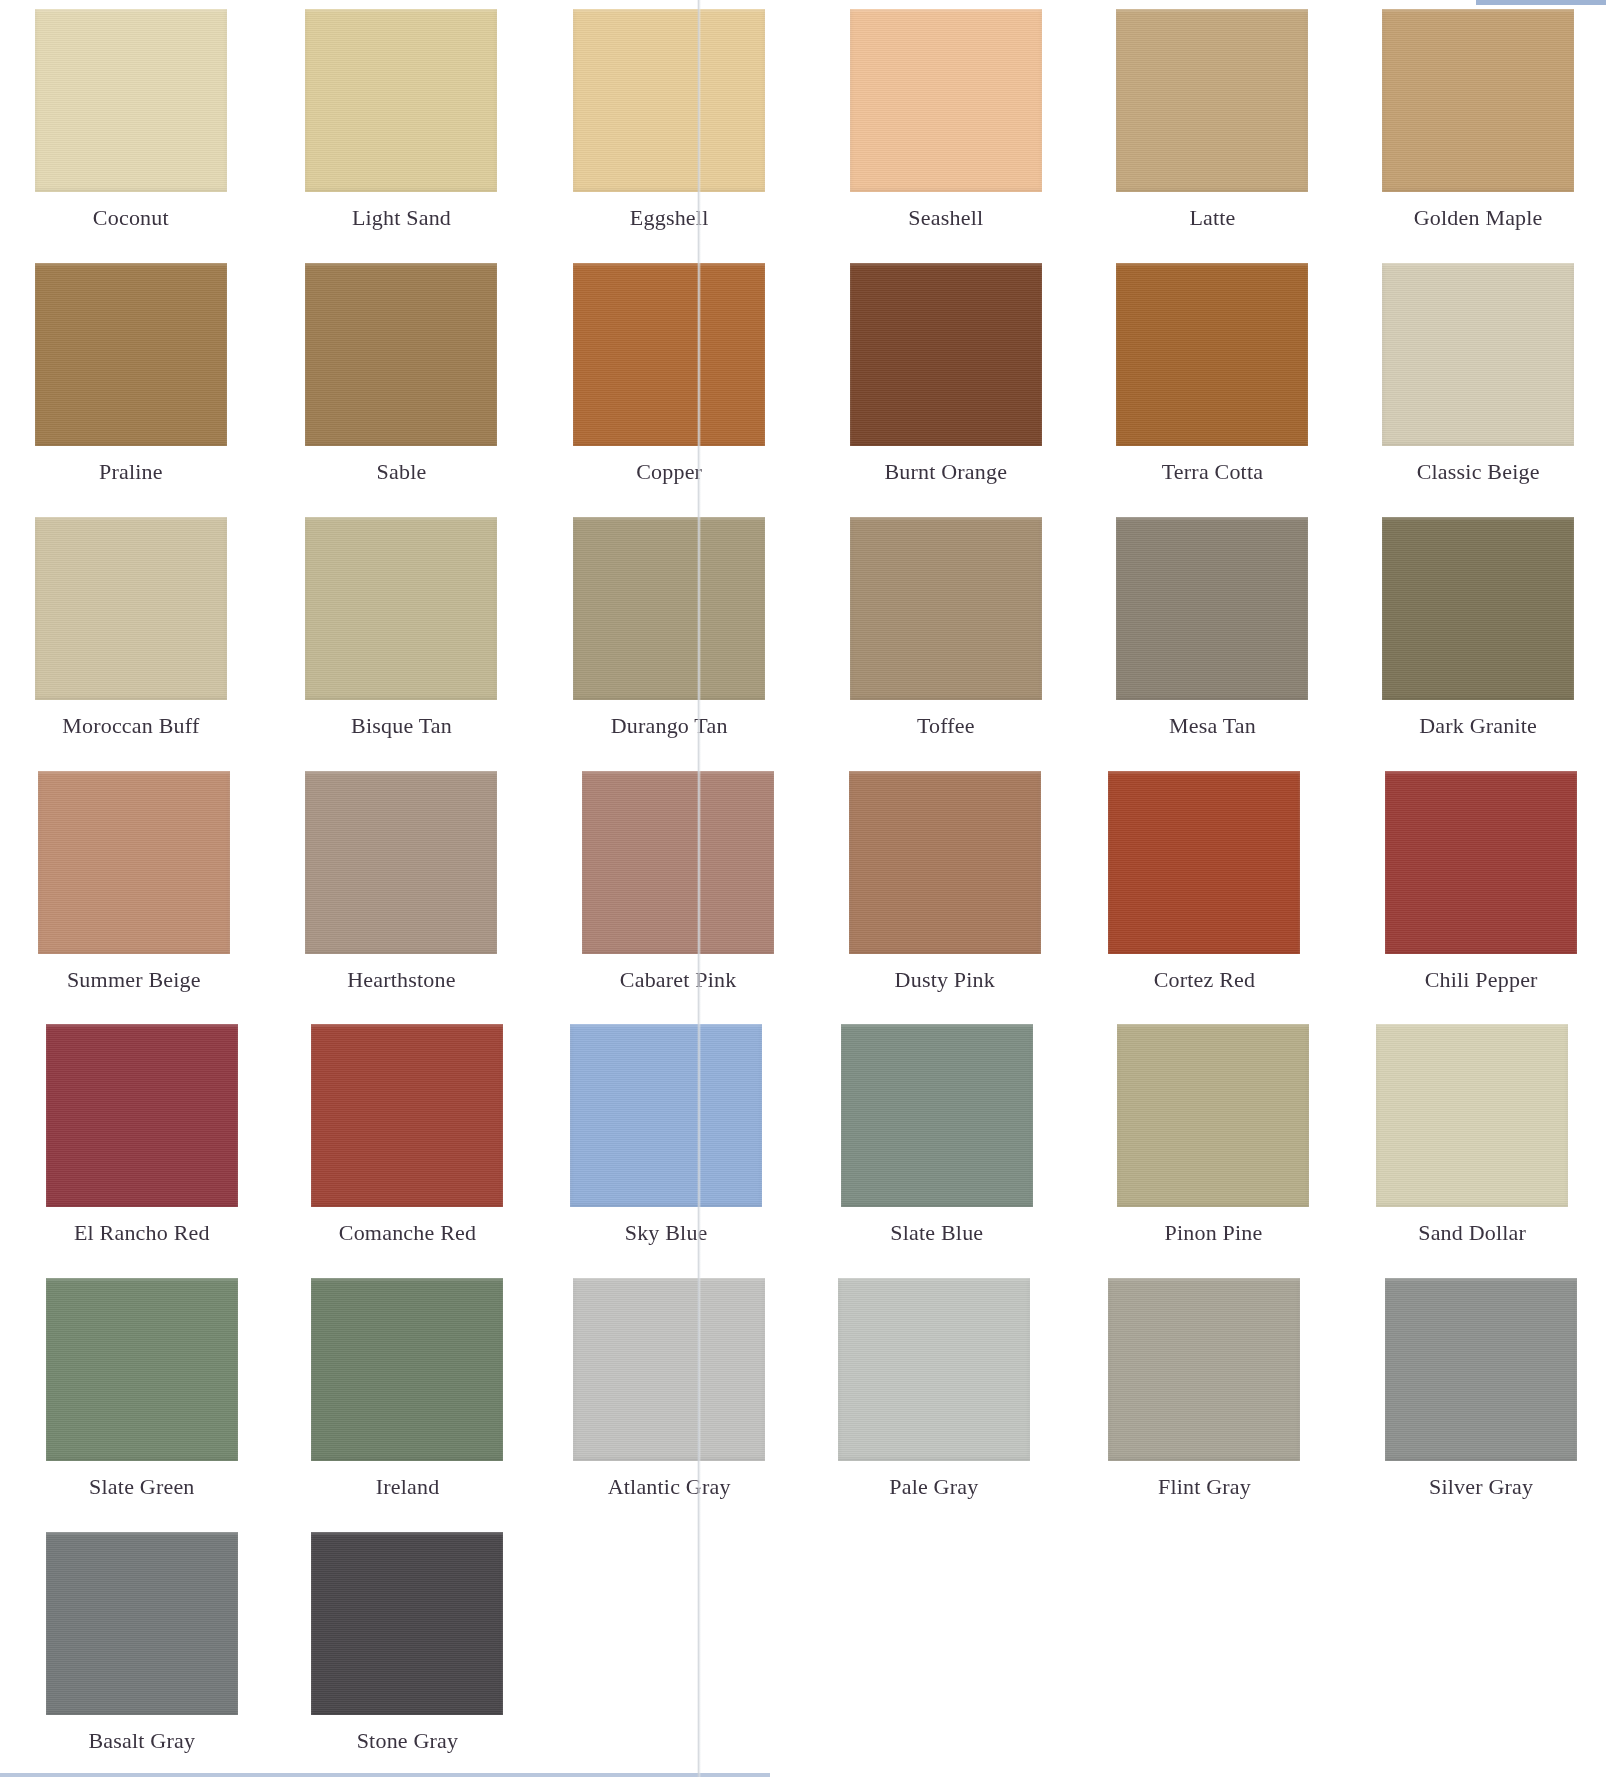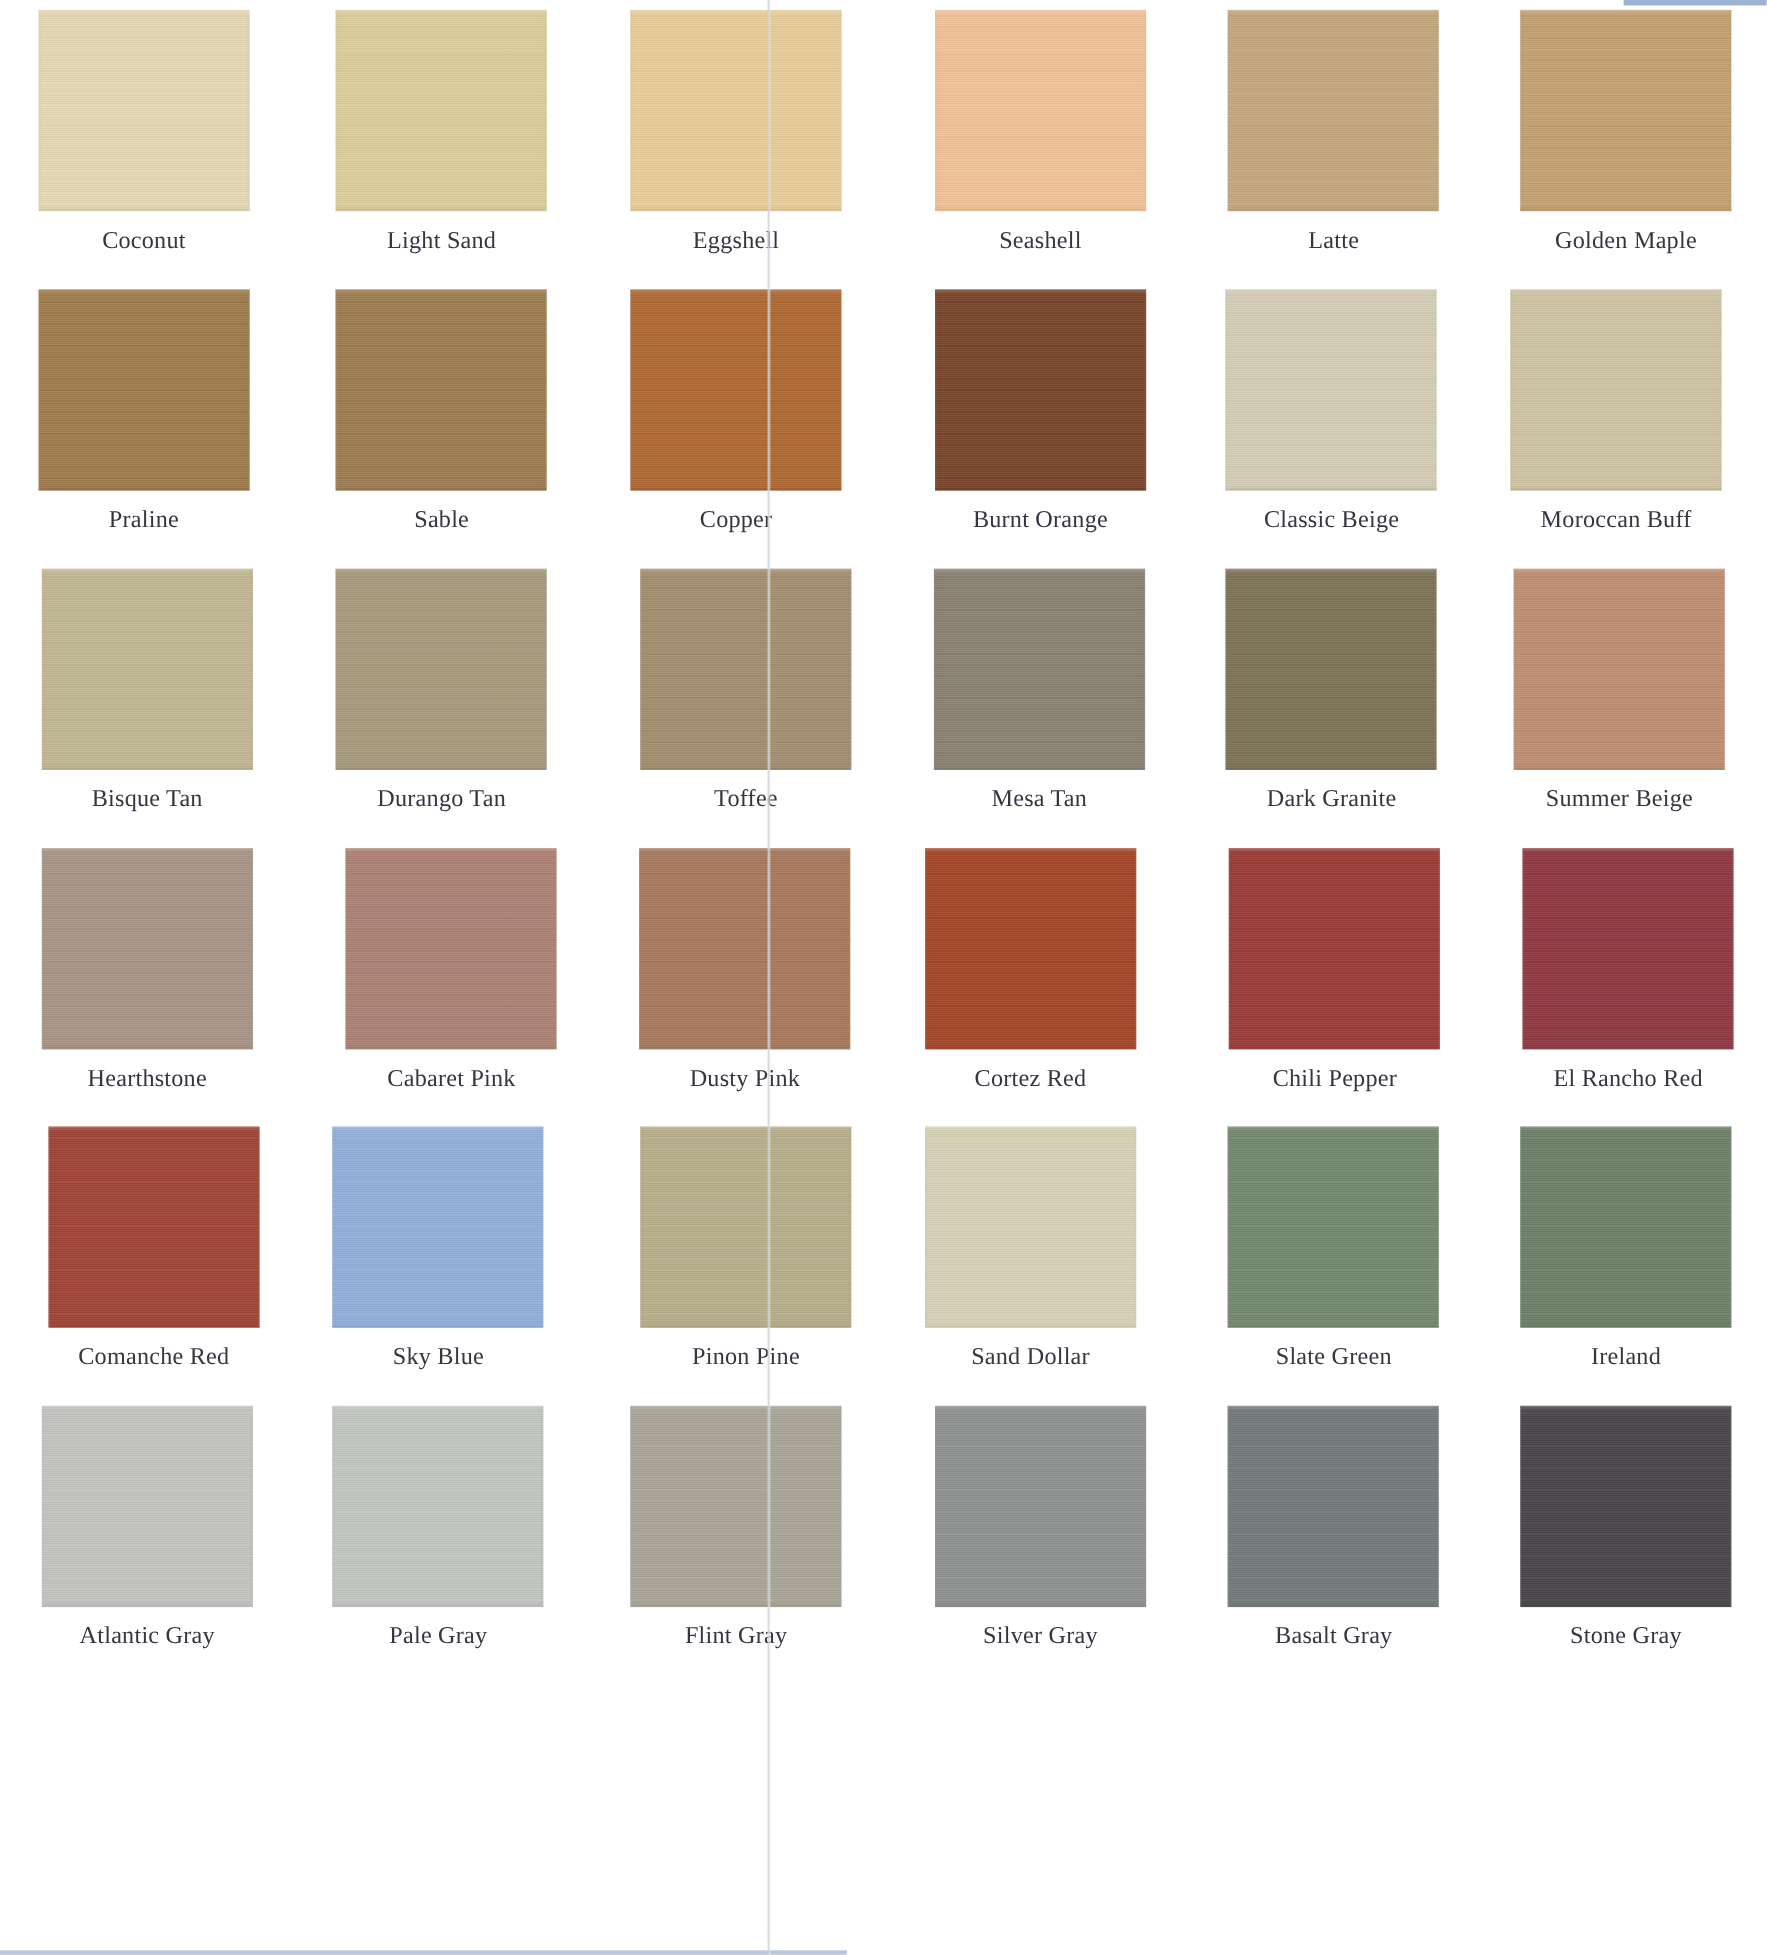--- a/index.html
+++ b/index.html
@@ -145,20 +145,24 @@
       <div class="label">Sable</div>
     </div>
     <div class="cell col-2 row-1">
       <div class="swatch" style="background-color: rgb(176, 106, 53);"></div>
       <div class="label">Copper</div>
     </div>
     <div class="cell col-3 row-1">
       <div class="swatch" style="background-color: rgb(121, 70, 44);"></div>
       <div class="label">Burnt Orange</div>
     </div>
+    <div class="cell col-4 row-1">
+      <div class="swatch" style="background-color: rgb(163, 102, 47);"></div>
+      <div class="label">Terra Cotta</div>
+    </div>
     <div class="cell col-5 row-1">
       <div class="swatch" style="background-color: rgb(213, 205, 182);"></div>
       <div class="label">Classic Beige</div>
     </div>
     <div class="cell col-0 row-2">
       <div class="swatch" style="background-color: rgb(207, 196, 164);"></div>
       <div class="label">Moroccan Buff</div>
     </div>
     <div class="cell col-1 row-2">
       <div class="swatch" style="background-color: rgb(194, 184, 148);"></div>
@@ -208,20 +212,24 @@
       <div class="swatch" style="background-color: rgb(144, 58, 67);"></div>
       <div class="label">El Rancho Red</div>
     </div>
     <div class="cell col-5 row-4">
       <div class="swatch" style="background-color: rgb(160, 68, 55);"></div>
       <div class="label">Comanche Red</div>
     </div>
     <div class="cell col-0 row-5">
       <div class="swatch" style="background-color: rgb(147, 176, 218);"></div>
       <div class="label">Sky Blue</div>
+    </div>
+    <div class="cell col-1 row-5">
+      <div class="swatch" style="background-color: rgb(126, 142, 132);"></div>
+      <div class="label">Slate Blue</div>
     </div>
     <div class="cell col-3 row-5">
       <div class="swatch" style="background-color: rgb(182, 174, 138);"></div>
       <div class="label">Pinon Pine</div>
     </div>
     <div class="cell col-2 row-5">
       <div class="swatch" style="background-color: rgb(215, 210, 181);"></div>
       <div class="label">Sand Dollar</div>
     </div>
     <div class="cell col-4 row-5">

